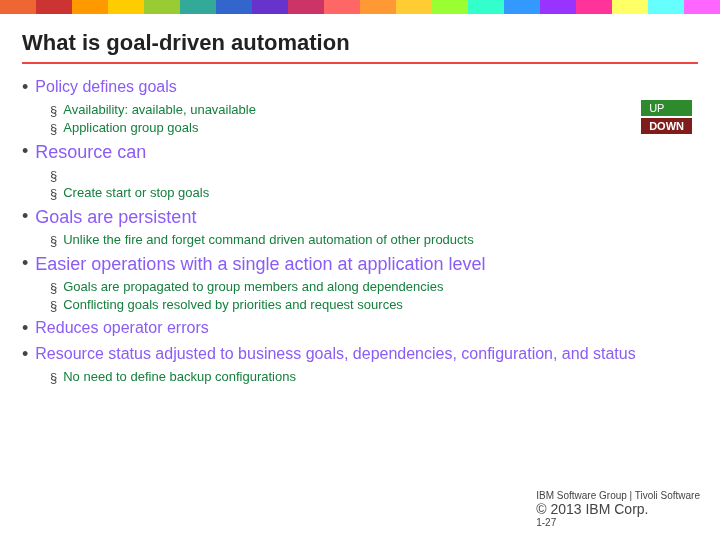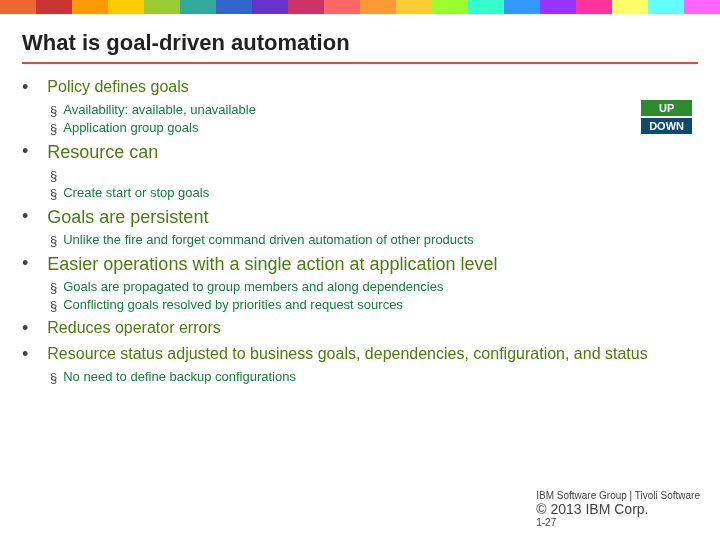--- a/index.html
+++ b/index.html
@@ -66,22 +66,21 @@
     .main-bullet-dot {
       color: #444;
       font-size: 18px;
       margin-right: 7px;
       margin-top: -1px;
       flex-shrink: 0;
     }
 
     .main-bullet-text {
       font-size: 16px;
-      color: #4d7c0f;
-      margin-left: 12px;
+      color: #8b5cf6;
     }
 
     .main-bullet-text.large {
       font-size: 18px;
     }
 
     .sub-bullets {
       margin-left: 28px;
       margin-bottom: 4px;
     }
@@ -116,28 +115,28 @@
       right: 28px;
       display: flex;
       flex-direction: column;
       gap: 2px;
     }
 
     .badge-up {
       background: #2d8a2d;
       color: #fff;
       font-size: 11px;
-      font-weight: bold;
+      font-weight: normal;
       padding: 2px 8px;
-      text-align: center;
+      text-align: left;
       min-width: 40px;
     }
 
     .badge-down {
-      background: #0c4a6e;
+      background: #7f1d1d;
       color: #fff;
       font-size: 11px;
       font-weight: bold;
       padding: 2px 8px;
       text-align: center;
       min-width: 40px;
     }
 
     
     .footer {

